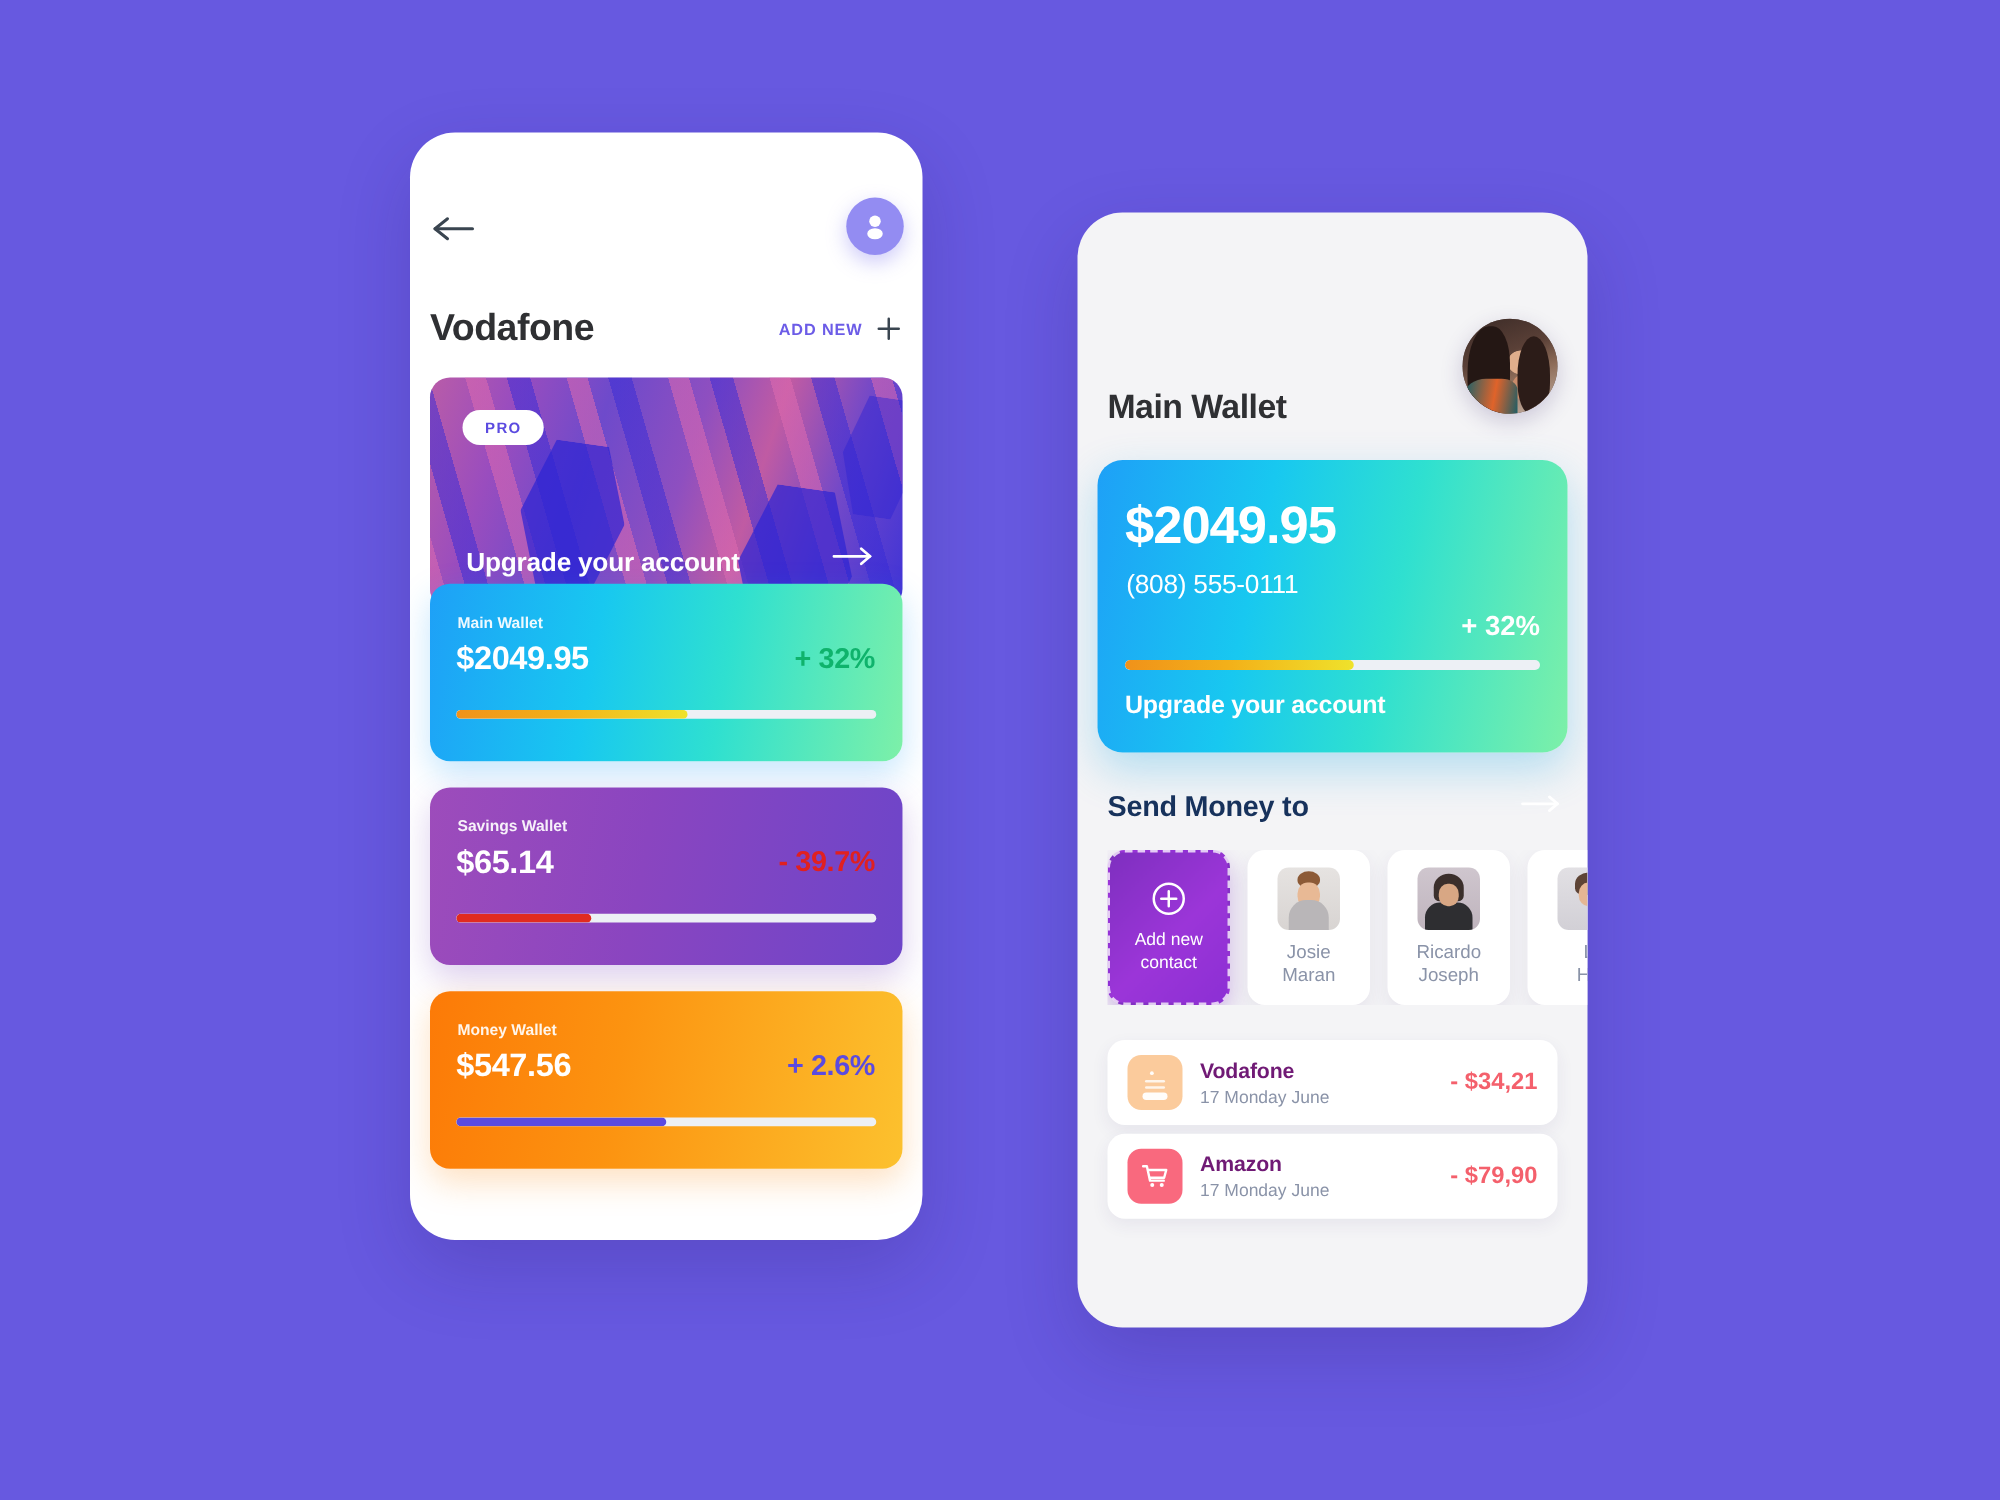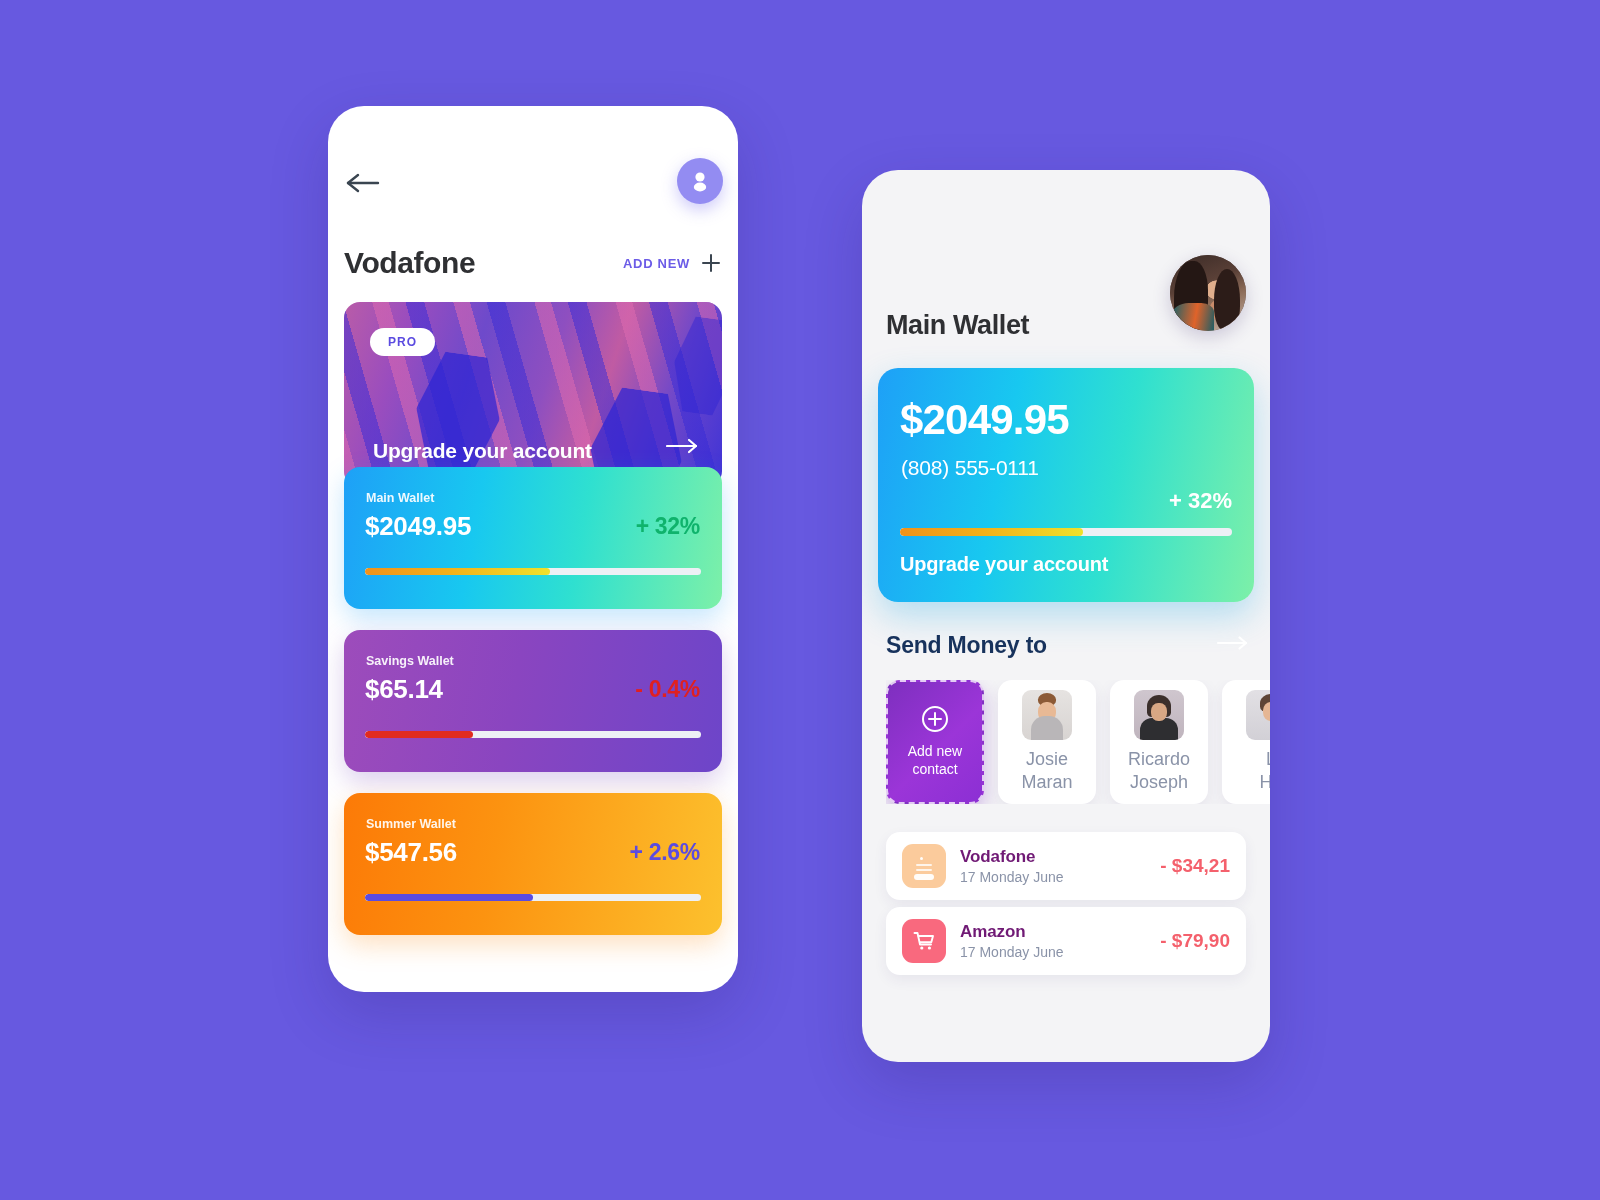--- a/index.html
+++ b/index.html
@@ -409,21 +409,21 @@
   .cp-b { background: linear-gradient(180deg,#CFC6CE 0%, #BFB4BD 100%); }
   .cp-b::before { content:""; position:absolute; left:13px; top:5px; width:24px; height:22px; background:#3B2F2B; border-radius:50% 50% 20% 20%; }
   .cp-b::after  { content:""; position:absolute; left:6px; bottom:0; width:38px; height:22px; background:#2E2E31; border-radius:12px 12px 0 0; }
   .cp-b .fc { position:absolute; left:17px; top:13px; width:16px; height:18px; background:#D8A784; border-radius:45%; z-index:2; }
 
   .cp-c { background: linear-gradient(180deg,#E2E0E4 0%, #D2D0D6 100%); }
   .cp-c::before { content:""; position:absolute; left:14px; top:4px; width:22px; height:18px; background:#5E4436; border-radius:50% 50% 30% 30%; }
   .cp-c .fc { position:absolute; left:17px; top:12px; width:17px; height:19px; background:#E5B694; border-radius:45%; }
 
   .contact-name {
-    font-size: 18px;
+    font-size: 15px;
     color: #8A93A8;
     text-align: center;
     line-height: 1.28;
   }
 
   
   .txn {
     position: absolute;
     left: 24px;
     width: 360px;
@@ -539,28 +539,28 @@
       <div class="wcard-amount">$2049.95</div>
       <div class="wcard-delta delta-green">+ 32%</div>
       <div class="wbar-track">
         <div class="wbar-fill fill-amber" style="width: 55%;"></div>
       </div>
     </div>
 
     <div class="wcard savings">
       <div class="wcard-name">Savings Wallet</div>
       <div class="wcard-amount">$65.14</div>
-      <div class="wcard-delta delta-red">- 0.4%</div>
+      <div class="wcard-delta delta-red">- 39.7%</div>
       <div class="wbar-track">
         <div class="wbar-fill fill-red" style="width: 32%;"></div>
       </div>
     </div>
 
     <div class="wcard summer">
-      <div class="wcard-name">Summer Wallet</div>
+      <div class="wcard-name">Money Wallet</div>
       <div class="wcard-amount">$547.56</div>
       <div class="wcard-delta delta-indigo">+ 2.6%</div>
       <div class="wbar-track">
         <div class="wbar-fill fill-indigo" style="width: 50%;"></div>
       </div>
     </div>
 
   </div>
 
   <div class="phone-right">

